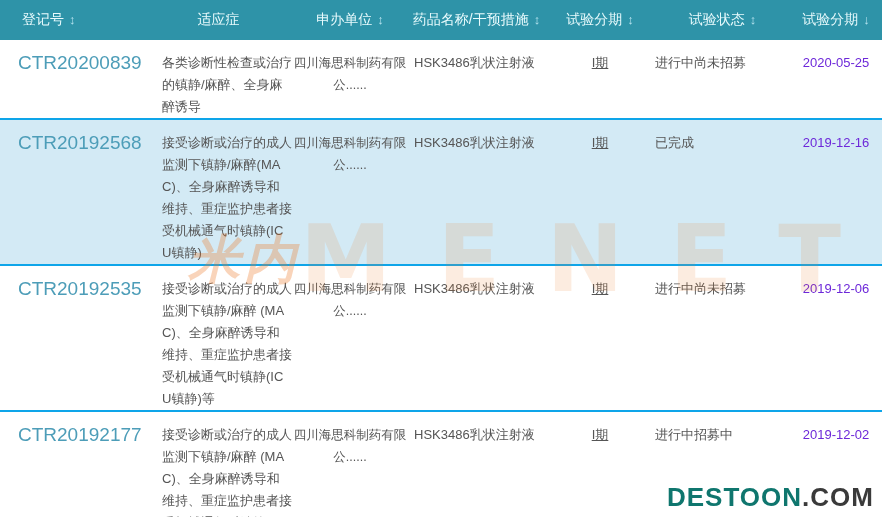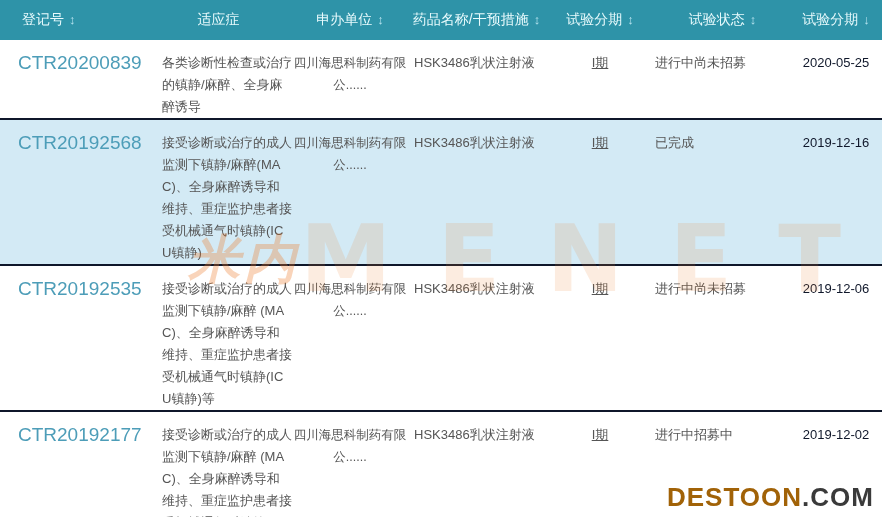--- a/index.html
+++ b/index.html
@@ -46,21 +46,21 @@
   }
 
   tbody td {
     vertical-align: top;
     padding-top: 12px;
     font-size: 13px;
     line-height: 22px;
     color: #555;
   }
   tbody tr { background: #fff; }
-  tbody tr + tr { border-top: 2px solid #0f172a; }
+  tbody tr + tr { border-top: 2px solid #0ea5e9; }
   tbody tr.hl { background: #d3eaf5; }
 
   tr.r1 { height: 79px; }
   tr.r2 { height: 133px; }
   tr.r3 { height: 133px; }
   tr.r4 { height: 130px; }
 
   td.id-cell { padding-left: 18px; }
   td.id-cell a {
     color: #4d9db8;
@@ -74,21 +74,21 @@
     word-break: break-all;
   }
   td.spon-cell {
     text-align: center;
     font-size: 12.5px;
     word-break: break-all;
   }
   td.drug-cell { padding-left: 6px; word-break: break-all; margin-top: 12px; }
   td.phase-cell { text-align: center; text-decoration: underline; }
   td.status-cell { text-align: left; }
-  td.date-cell { text-align: center; color: #0f172a; }
+  td.date-cell { text-align: center; color: #6d28d9; }
 
   
   .wm-menet {
     position: absolute;
     left: 188px;
     top: 214px;
     display: flex;
     align-items: center;
     pointer-events: none;
     white-space: nowrap;
@@ -119,21 +119,21 @@
     font-weight: bold;
     letter-spacing: 1px;
     pointer-events: none;
     z-index: 6;
     text-shadow:
       -2px -2px 0 #fff, 2px -2px 0 #fff,
       -2px 2px 0 #fff, 2px 2px 0 #fff,
       0 2px 0 #fff, 2px 0 0 #fff,
       0 -2px 0 #fff, -2px 0 0 #fff;
   }
-  .wm-destoon .brand { color: #a16207; margin-top: 17px; }
+  .wm-destoon .brand { color: #0f766e; margin-top: 17px; }
   .wm-destoon .suffix { color: #3a3a3a; }
 </style>
 </head>
 <body>
 
 <div class="screen">
 
   <table class="trials">
     <colgroup>
       <col class="c1">

